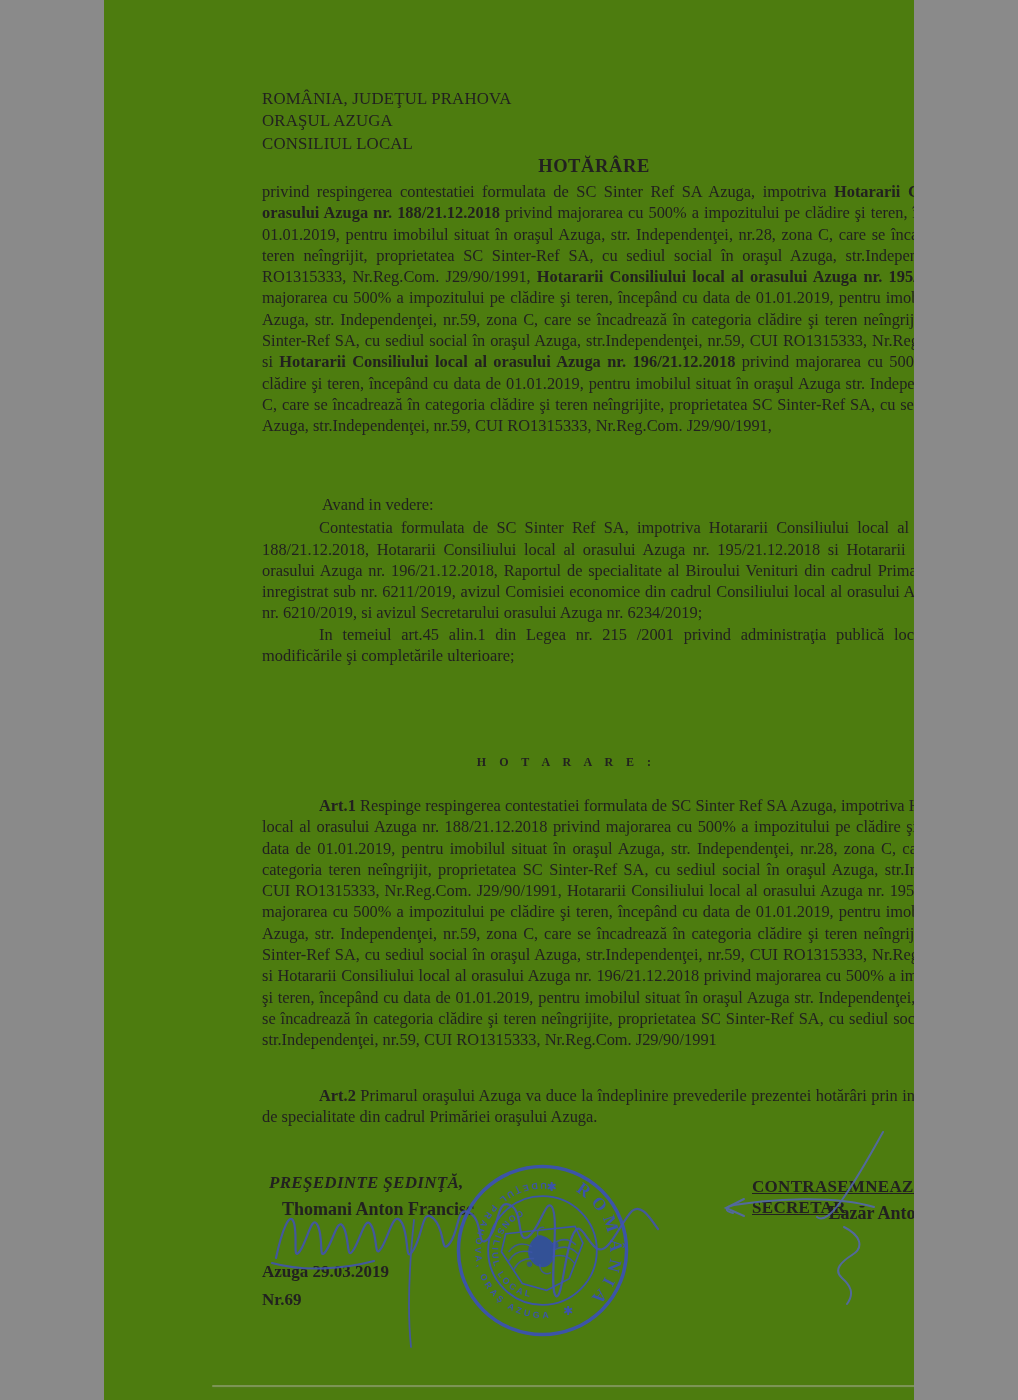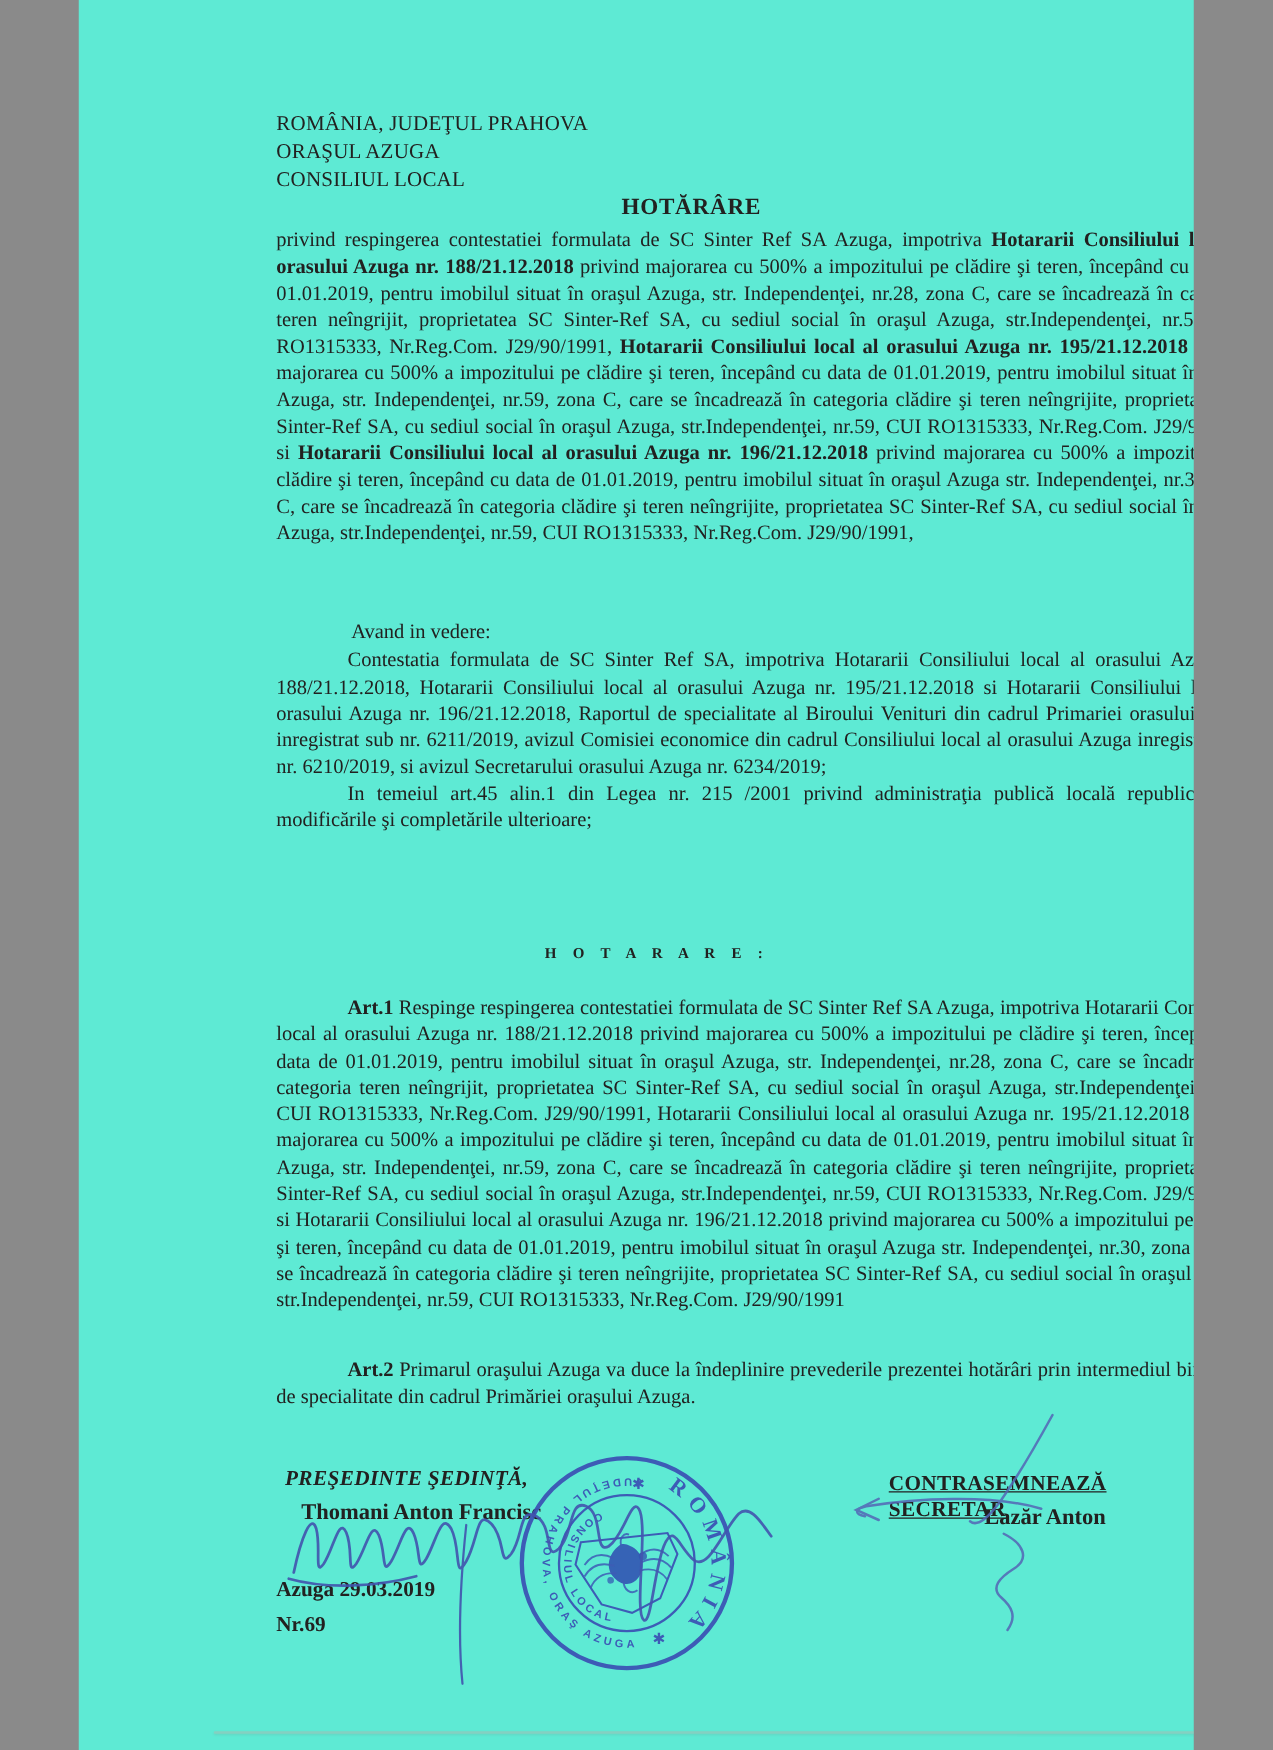--- a/index.html
+++ b/index.html
@@ -1,20 +1,20 @@
 <!DOCTYPE html>
 <html><head>
 <meta charset="utf-8">
 <style>
   html,body{margin:0;padding:0;background:#8a8a8a;}
   .page{
     position:relative;
-    width:892px;height:1400px;
+    width:810px;height:1400px;
     margin:0 auto;
-    background:#5eead4;
+    background:#4d7c0f;
     overflow:hidden;
     font-family:"Liberation Serif", serif;
     color:#222120;
   }
   .txt{position:absolute;font-size:16.4px;line-height:21.3px;}
   .hdr{left:158px;top:88px;line-height:22.3px;font-size:16.8px;letter-spacing:.2px;}
   .title{left:0;top:156px;width:980px;text-align:center;font-weight:700;font-size:18.5px;letter-spacing:.6px;}
   .para{margin:0;text-align:justify;}
   .preamble{left:158px;top:181px;width:783px;}
   .considerations{left:158px;top:494px;width:783px;}

